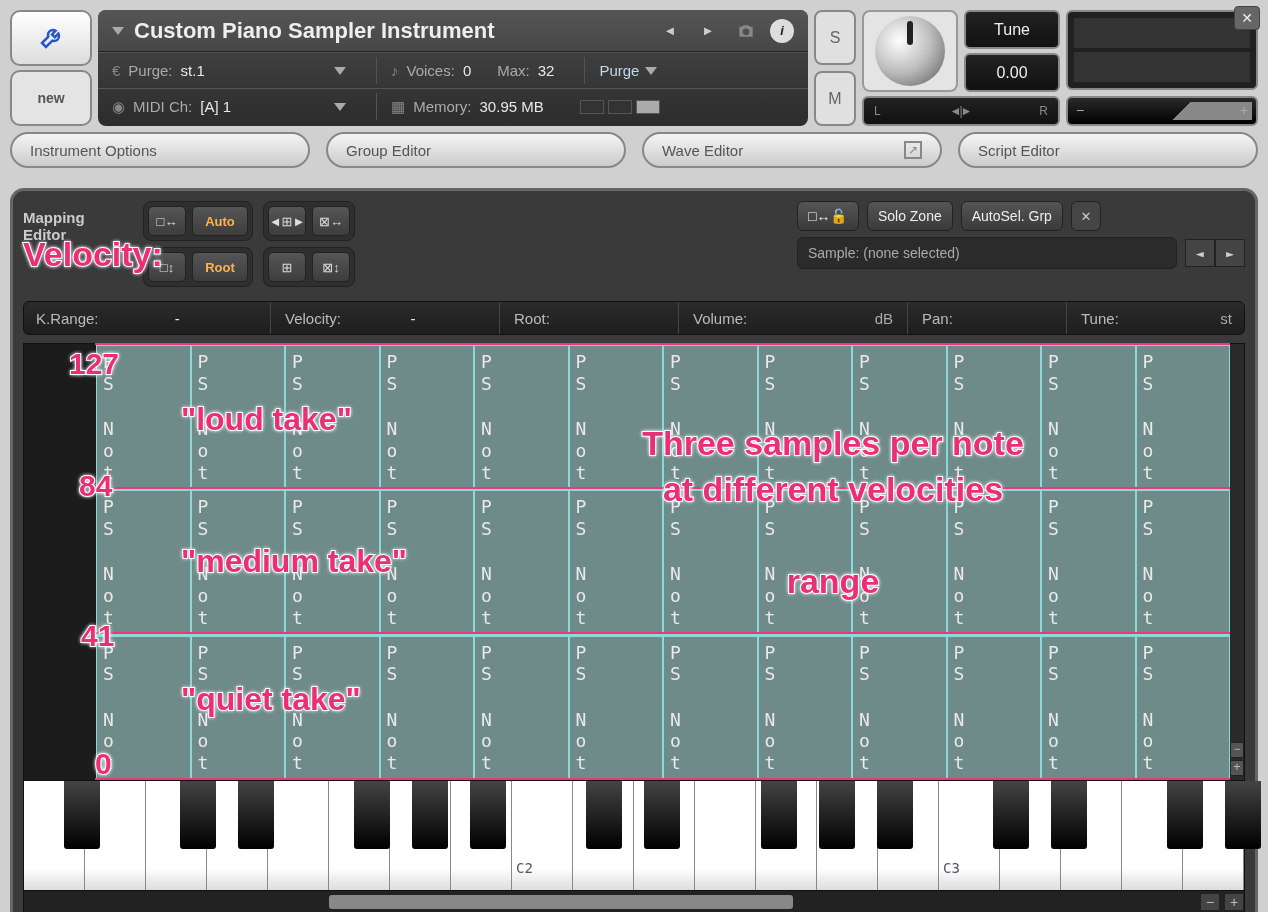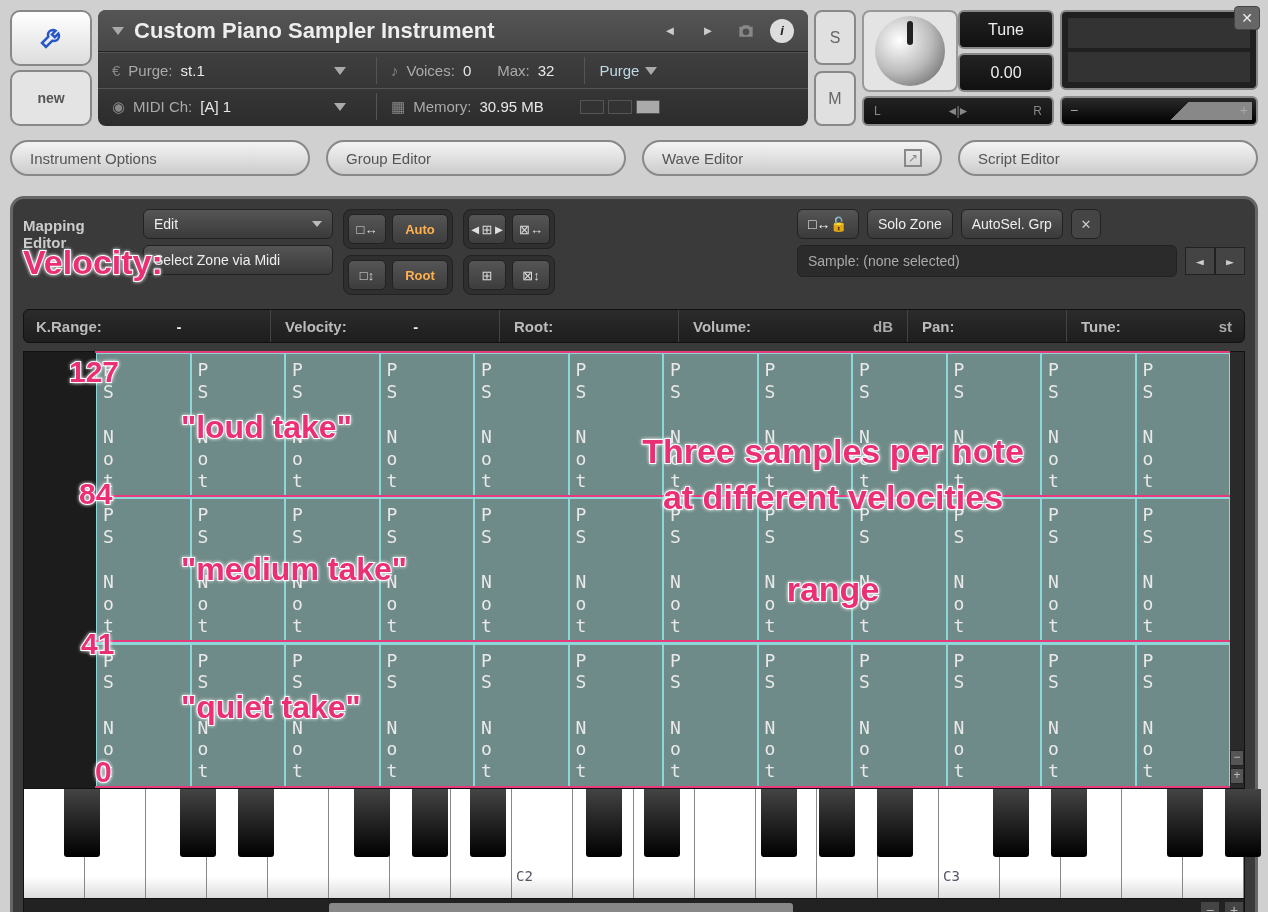--- a/index.html
+++ b/index.html
@@ -123,21 +123,21 @@
   .right-stack{flex:1;display:flex;flex-direction:column;gap:6px;}
   .meter{flex:1;border:2px solid #888;border-radius:6px;background:#202020;display:flex;flex-direction:column;gap:4px;padding:6px;}
   .meter .track{flex:1;background:#333;}
   .vol-bar{height:30px;border:2px solid #888;border-radius:6px;background:linear-gradient(#2a2a2a,#000);position:relative;}
   .vol-bar .tri{position:absolute;inset:4px;background:linear-gradient(135deg,transparent 60%,#888 60%);}
   .vol-bar .minus,.vol-bar .plus{position:absolute;top:4px;font-size:14px;color:#aaa;}
   .vol-bar .minus{left:8px;} .vol-bar .plus{right:8px;}
 
   
   .tab-row {
-    display:flex; gap:16px; margin-top:14px;
+    display:flex; gap:16px; margin-top:6px;
   }
   .tab-btn {
     flex:1; height:36px; border:2px solid #888; border-radius:18px;
     background:linear-gradient(#f4f4f4,#ccc);
     display:flex;align-items:center;padding:0 18px;gap:10px;
     color:#555;font-size:15px;font-weight:500;
   }
   .tab-btn.active { border-color:#666; background:linear-gradient(#fff,#ddd); color:#333;}
   .tab-btn .popout{margin-left:auto;width:18px;height:18px;border:2px solid #888;position:relative;}
   .tab-btn .popout::after{content:"↗";position:absolute;inset:0;display:flex;align-items:center;justify-content:center;font-size:12px;color:#888;}
@@ -173,21 +173,21 @@
     flex:1; min-width:380px; height:32px;border:1px solid #222;border-radius:6px;background:#2b2b2b;color:#aaa;display:flex;align-items:center;padding:0 10px;font-size:14px;
   }
   .sample-nav{display:flex;}
   .sample-nav .arr{width:30px;height:28px;border:1px solid #222;background:#444;color:#ccc;display:flex;align-items:center;justify-content:center; font-family: monospace;}
   .close-x{width:30px;height:30px;border:1px solid #222;border-radius:6px;background:#454545;color:#ccc;display:flex;align-items:center;justify-content:center;}
 
   .info-bar{
     margin-top:6px;height:34px;border:1px solid #111;border-radius:6px;background:linear-gradient(#2b2b2b,#1e1e1e);
     display:flex;align-items:center;gap:8px;color:#ccc;padding:0 12px;font-size:15px;
   }
-  .info-bar .seg{display:flex;align-items:center;font-weight:bold;}
+  .info-bar .seg{display:flex;align-items:center;}
   .info-bar .lbl{color:#bbb;}
   .info-bar .val{color:#eee; min-width:30px; text-align:center;}
   .info-bar .unit{margin-left:auto;color:#aaa;}
   .info-bar .spacer{flex:1;}
 
   
   .grid-wrap{
     display:flex; margin-top:8px; height:438px; border:1px solid #111;
   }
   .ruler {
@@ -327,21 +327,21 @@
         </div>
       </div>
     </div>
 
     <div class="right-ctrls">
       <div class="sm-col">
         <div class="sm-btn">S</div>
         <div class="sm-btn">M</div>
       </div>
       <div style="display:flex;flex-direction:column;gap:4px;">
-        <div style="display:flex;flex:1;">
+        <div style="display:flex;gap:6px;flex:1;">
           <div class="knob-box">
               <div class="knob"></div>
             </div>
           <div class="tune-col">
             <div class="cell">Tune</div>
             <div class="cell">0.00</div>
           </div>
         </div>
         <div class="lr-bar">
           <span>L</span>
@@ -378,33 +378,20 @@
         <span>Script Editor</span>
       </div>
   </div>
 
   <div class="editor">
 
     <div class="ed-top">
       <div class="ed-title">
         <div>Mapping</div>
         <div>Editor</div>
-      </div>
-      <div class="ed-top-rows">
-        <div class="ed-top-row">
-          <div class="small-btn edit-dd">
-            <span>Edit</span>
-              <span class="tri"></span>
-          </div>
-        </div>
-        <div class="ed-top-row">
-          <div class="small-btn" style="width:190px;">
-            <span>Select Zone via Midi</span>
-          </div>
-        </div>
       </div>
 
       <div class="ed-top-rows">
         <div class="ed-top-row">
           <div class="toolgroup">
             <div class="sq ic">□↔</div>
             <div class="sq orange" style="width:56px;">Auto</div>
           </div>
         </div>
         <div class="ed-top-row">

